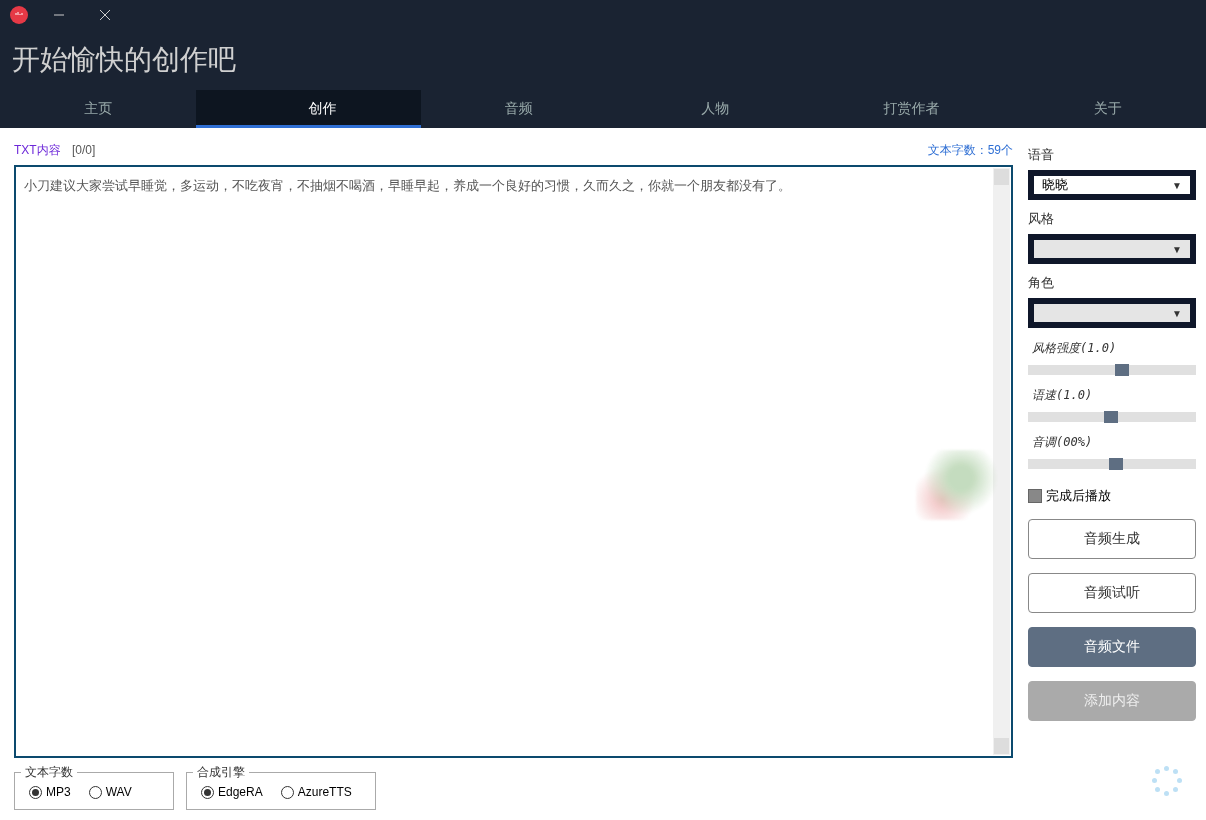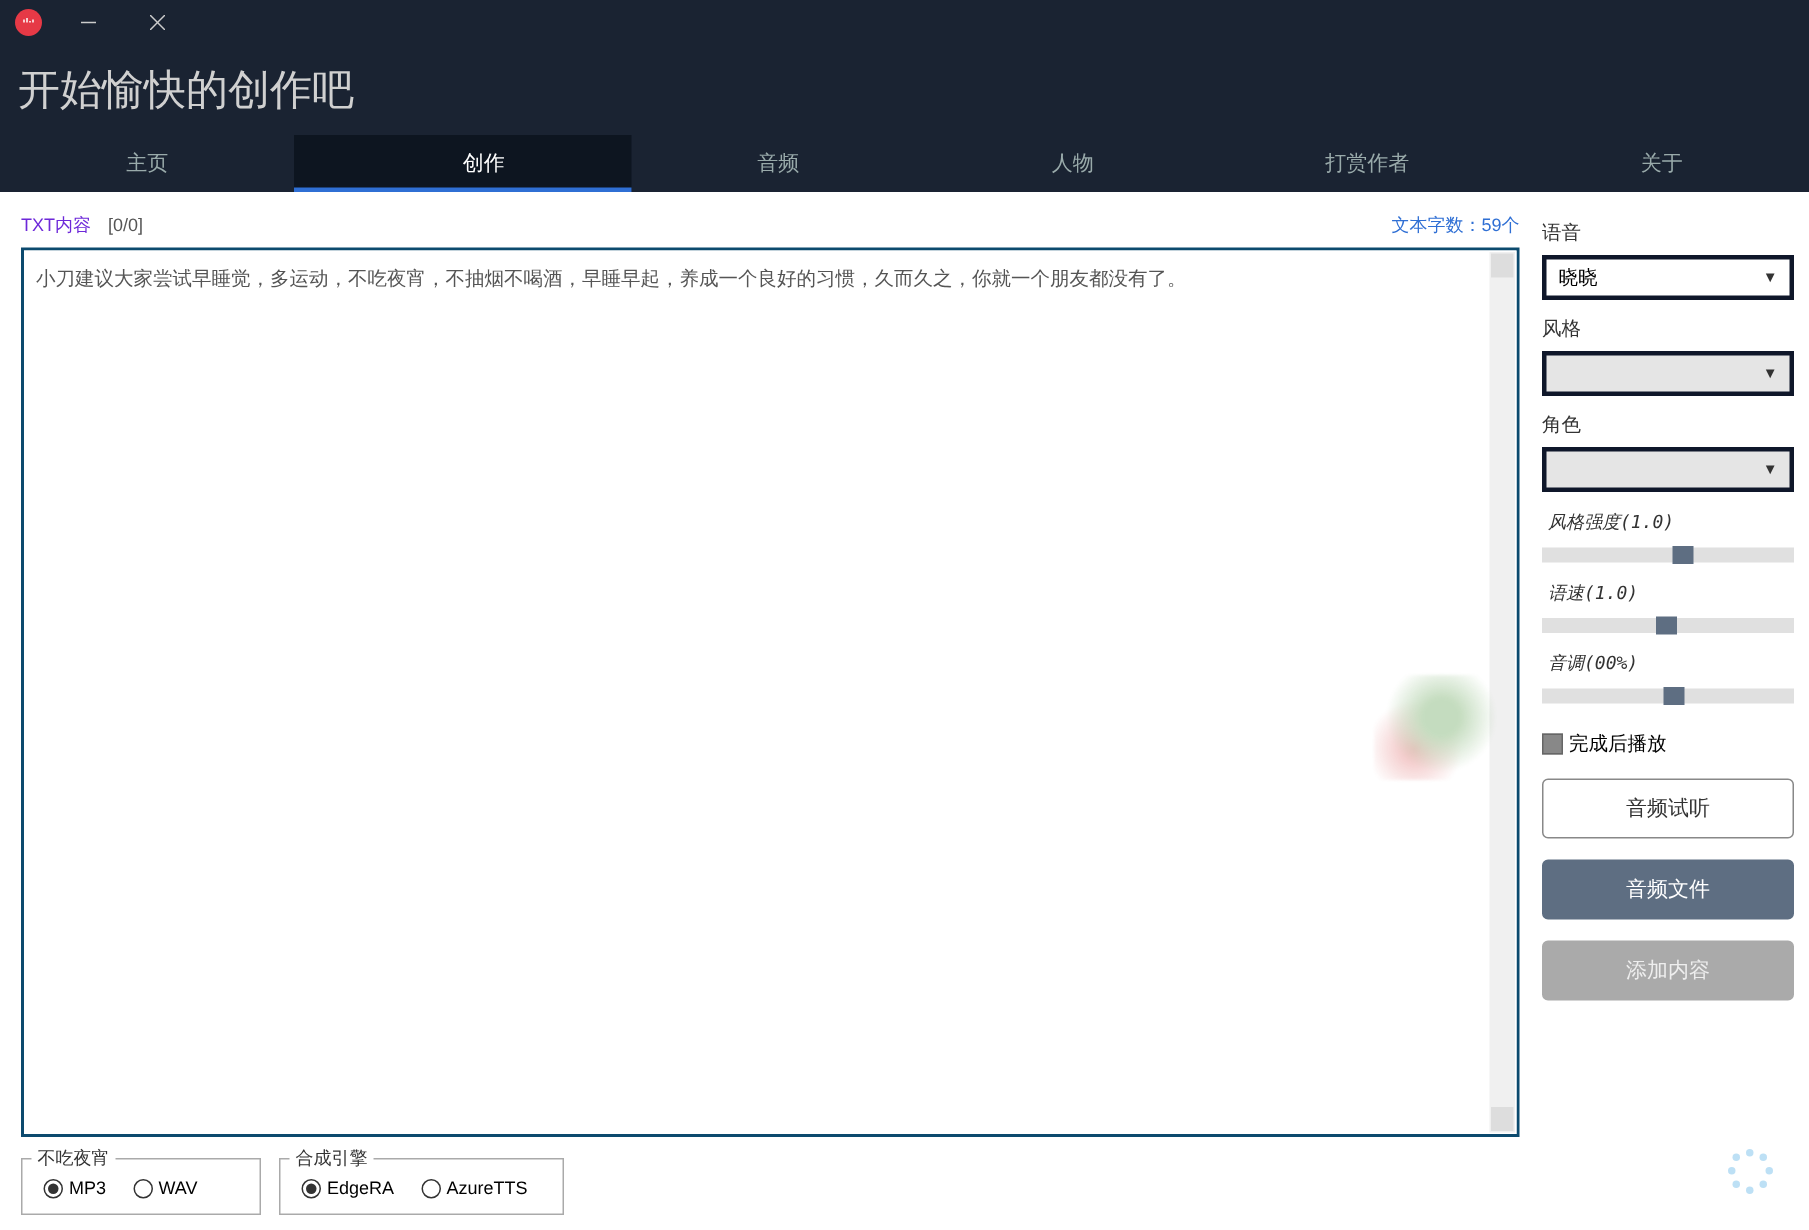--- a/index.html
+++ b/index.html
@@ -34,21 +34,21 @@
 
 .bottom-groups { display: flex; gap: 12px; margin-top: 14px; }
 .fieldset { border: 1px solid #aaa; padding: 8px 14px 10px; font-size: 12px; position: relative; }
 .fieldset .legend { position: absolute; top: -9px; left: 6px; background: #fff; padding: 0 4px; color: #333; font-size: 12px; }
 .radio-row { display: flex; gap: 18px; align-items: center; margin-top: 4px; }
 .radio-item { display: flex; align-items: center; gap: 4px; cursor: pointer; font-family: "SimSun", monospace; }
 .radio { width: 13px; height: 13px; border: 1px solid #333; border-radius: 50%; display: inline-flex; align-items: center; justify-content: center; }
 .radio.checked::after { content: ""; width: 7px; height: 7px; background: #333; border-radius: 50%; }
 
 .side-label { font-size: 13px; color: #333; margin-top: 4px; }
-.select { width: 100%; height: 30px; border: 3px solid #0f172a; background: #fff; display: flex; align-items: center; justify-content: space-between; padding: 0 8px; font-size: 13px; cursor: pointer; }
+.select { width: 100%; height: 30px; border: 6px solid #0f172a; background: #fff; display: flex; align-items: center; justify-content: space-between; padding: 0 8px; font-size: 13px; cursor: pointer; }
 .select.grey { background: #e5e5e5; }
 .select .chev { font-size: 10px; color: #333; }
 
 .slider-label { font-size: 12px; color: #333; margin-top: 6px; font-family: "SimSun", monospace; padding-left: 4px; font-style: italic; }
 .slider { width: 100%; height: 10px; background: #e0e0e0; position: relative; margin-top: 2px; cursor: pointer; }
 .slider .thumb { position: absolute; top: -1px; width: 14px; height: 12px; background: #5e6e82; }
 
 .checkbox-row { display: flex; align-items: center; gap: 4px; margin-top: 12px; font-size: 13px; }
 .checkbox { width: 14px; height: 14px; border: 1px solid #666; background: #888; }
 
@@ -121,21 +121,21 @@
     <div class="textarea-wrap">
       <textarea class="textarea" style="">小刀建议大家尝试早睡觉，多运动，不吃夜宵，不抽烟不喝酒，早睡早起，养成一个良好的习惯，久而久之，你就一个朋友都没有了。</textarea>
       <div class="scrollbar">
         <div class="scroll-thumb-top"></div>
         <div class="scroll-thumb-bot"></div>
       </div>
     </div>
 
     <div class="bottom-groups">
       <div class="fieldset" style="width:160px;">
-        <div class="legend">不吃夜宵</div>
+        <div class="legend">文本字数</div>
         <div class="radio-row">
           <div class="radio-item">
             <span class="radio checked"></span>
             <span>MP3</span>
           </div>
           <div class="radio-item">
             <span class="radio"></span>
             <span>WAV</span>
           </div>
         </div>
@@ -188,20 +188,23 @@
     <div class="slider-label">音调(00%)</div>
     <div class="slider">
         <div class="thumb" style="left:48%;"></div>
       </div>
 
     <div class="checkbox-row">
       <span class="checkbox"></span>
       <span>完成后播放</span>
     </div>
 
+    <div class="action-btn">
+        <span>音频生成</span>
+      </div>
     <div class="action-btn">
         <span>音频试听</span>
       </div>
     <div class="action-btn dark">
         <span>音频文件</span>
       </div>
     <div class="action-btn disabled">
         <span>添加内容</span>
       </div>
   </div>

